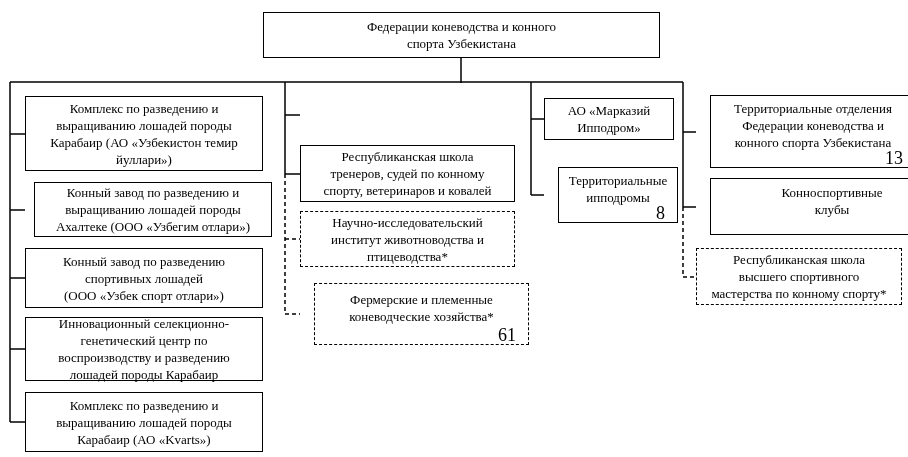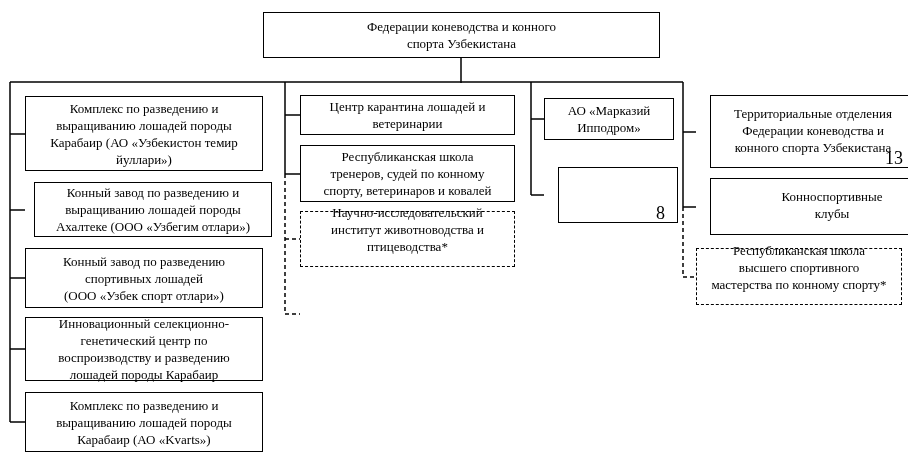--- a/index.html
+++ b/index.html
@@ -23,23 +23,23 @@
     position: absolute;
     box-sizing: border-box;
     border: 1.5px solid #000000;
     background: #ffffff;
     display: flex;
     align-items: center;
     justify-content: center;
     text-align: center;
     font-size: 13px;
     line-height: 17px;
-    padding: 11px 2px;
+    padding: 2px 2px;
   }
-  .node.dashed { border-style: dashed; align-items: flex-end; }
+  .node.dashed { border-style: dashed; }
   .node.has-count { padding-bottom: 14px; margin-left: 14px; }
   .node .label { white-space: pre-line; }
   .node .count {
     position: absolute;
     right: 12px;
     bottom: 1px;
     line-height: 16px;
     font-size: 18px;
   }
 </style>
@@ -105,40 +105,43 @@
 генетический центр по
 воспроизводству и разведению
 лошадей породы Карабаир</span>
   </div>
   <div class="node" style="left:25px;top:392px;width:238px;height:60px">
     <span class="label">Комплекс по разведению и
 выращиванию лошадей породы
 Карабаир (АО «Kvarts»)</span>
   </div>
 
-  <div class="node" style="left:300px;top:95px;width:215px;height:40px">
-    <span class="label">Центр карантина лошадей и
-ветеринарии</span>
-  </div>
   <div class="node" style="left:300px;top:145px;width:215px;height:57px">
     <span class="label">Республиканская школа
 тренеров, судей по конному
 спорту, ветеринаров и ковалей</span>
   </div>
   <div class="node dashed" style="left:300px;top:211px;width:215px;height:56px">
     <span class="label">Научно-исследовательский
 институт животноводства и
 птицеводства*</span>
   </div>
+  <div class="node dashed has-count" style="left:300px;top:283px;width:215px;height:62px">
+    <span class="label">Фермерские и племенные
+коневодческие хозяйства*</span>
+    <span class="count">61</span>
+  </div>
 
   <div class="node" style="left:544px;top:98px;width:130px;height:42px">
     <span class="label">АО «Марказий
 Ипподром»</span>
   </div>
   <div class="node has-count" style="left:544px;top:167px;width:120px;height:56px">
+    <span class="label">Территориальные
+ипподромы</span>
     <span class="count">8</span>
   </div>
 
   <div class="node has-count" style="left:696px;top:95px;width:206px;height:73px">
     <span class="label">Территориальные отделения
 Федерации коневодства и
 конного спорта Узбекистана</span>
     <span class="count">13</span>
   </div>
   <div class="node has-count" style="left:696px;top:178px;width:244px;height:57px">

